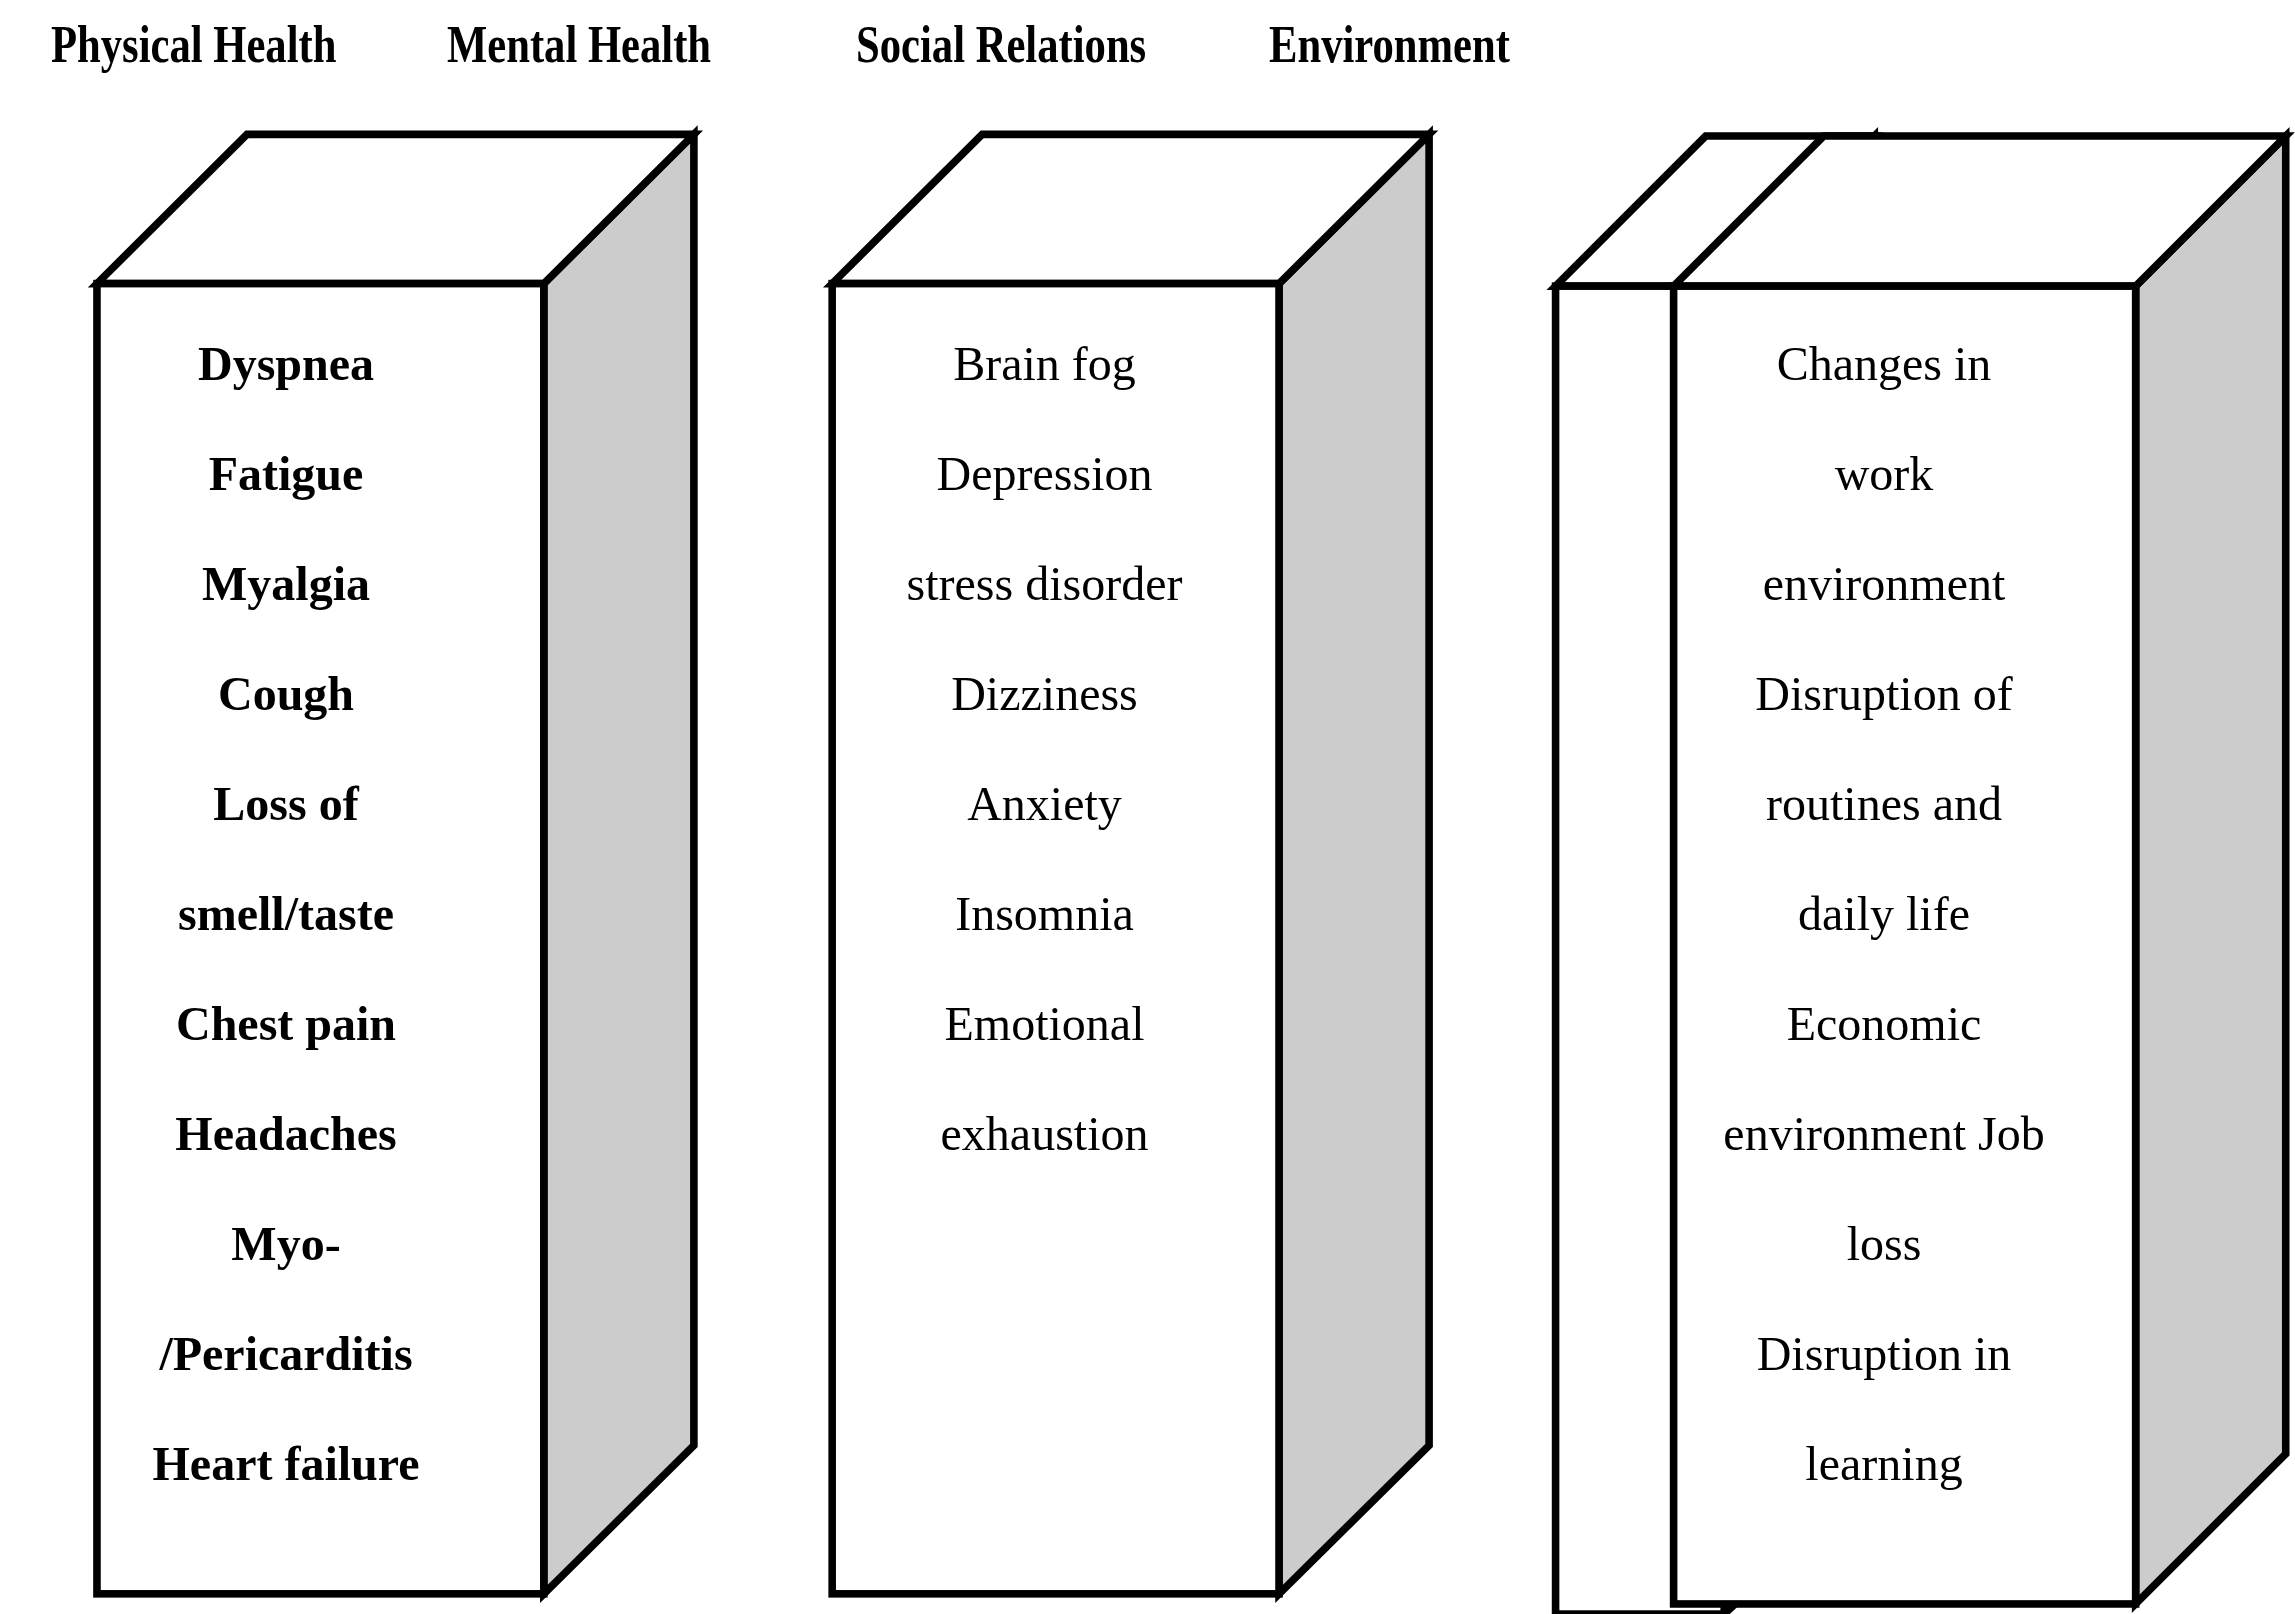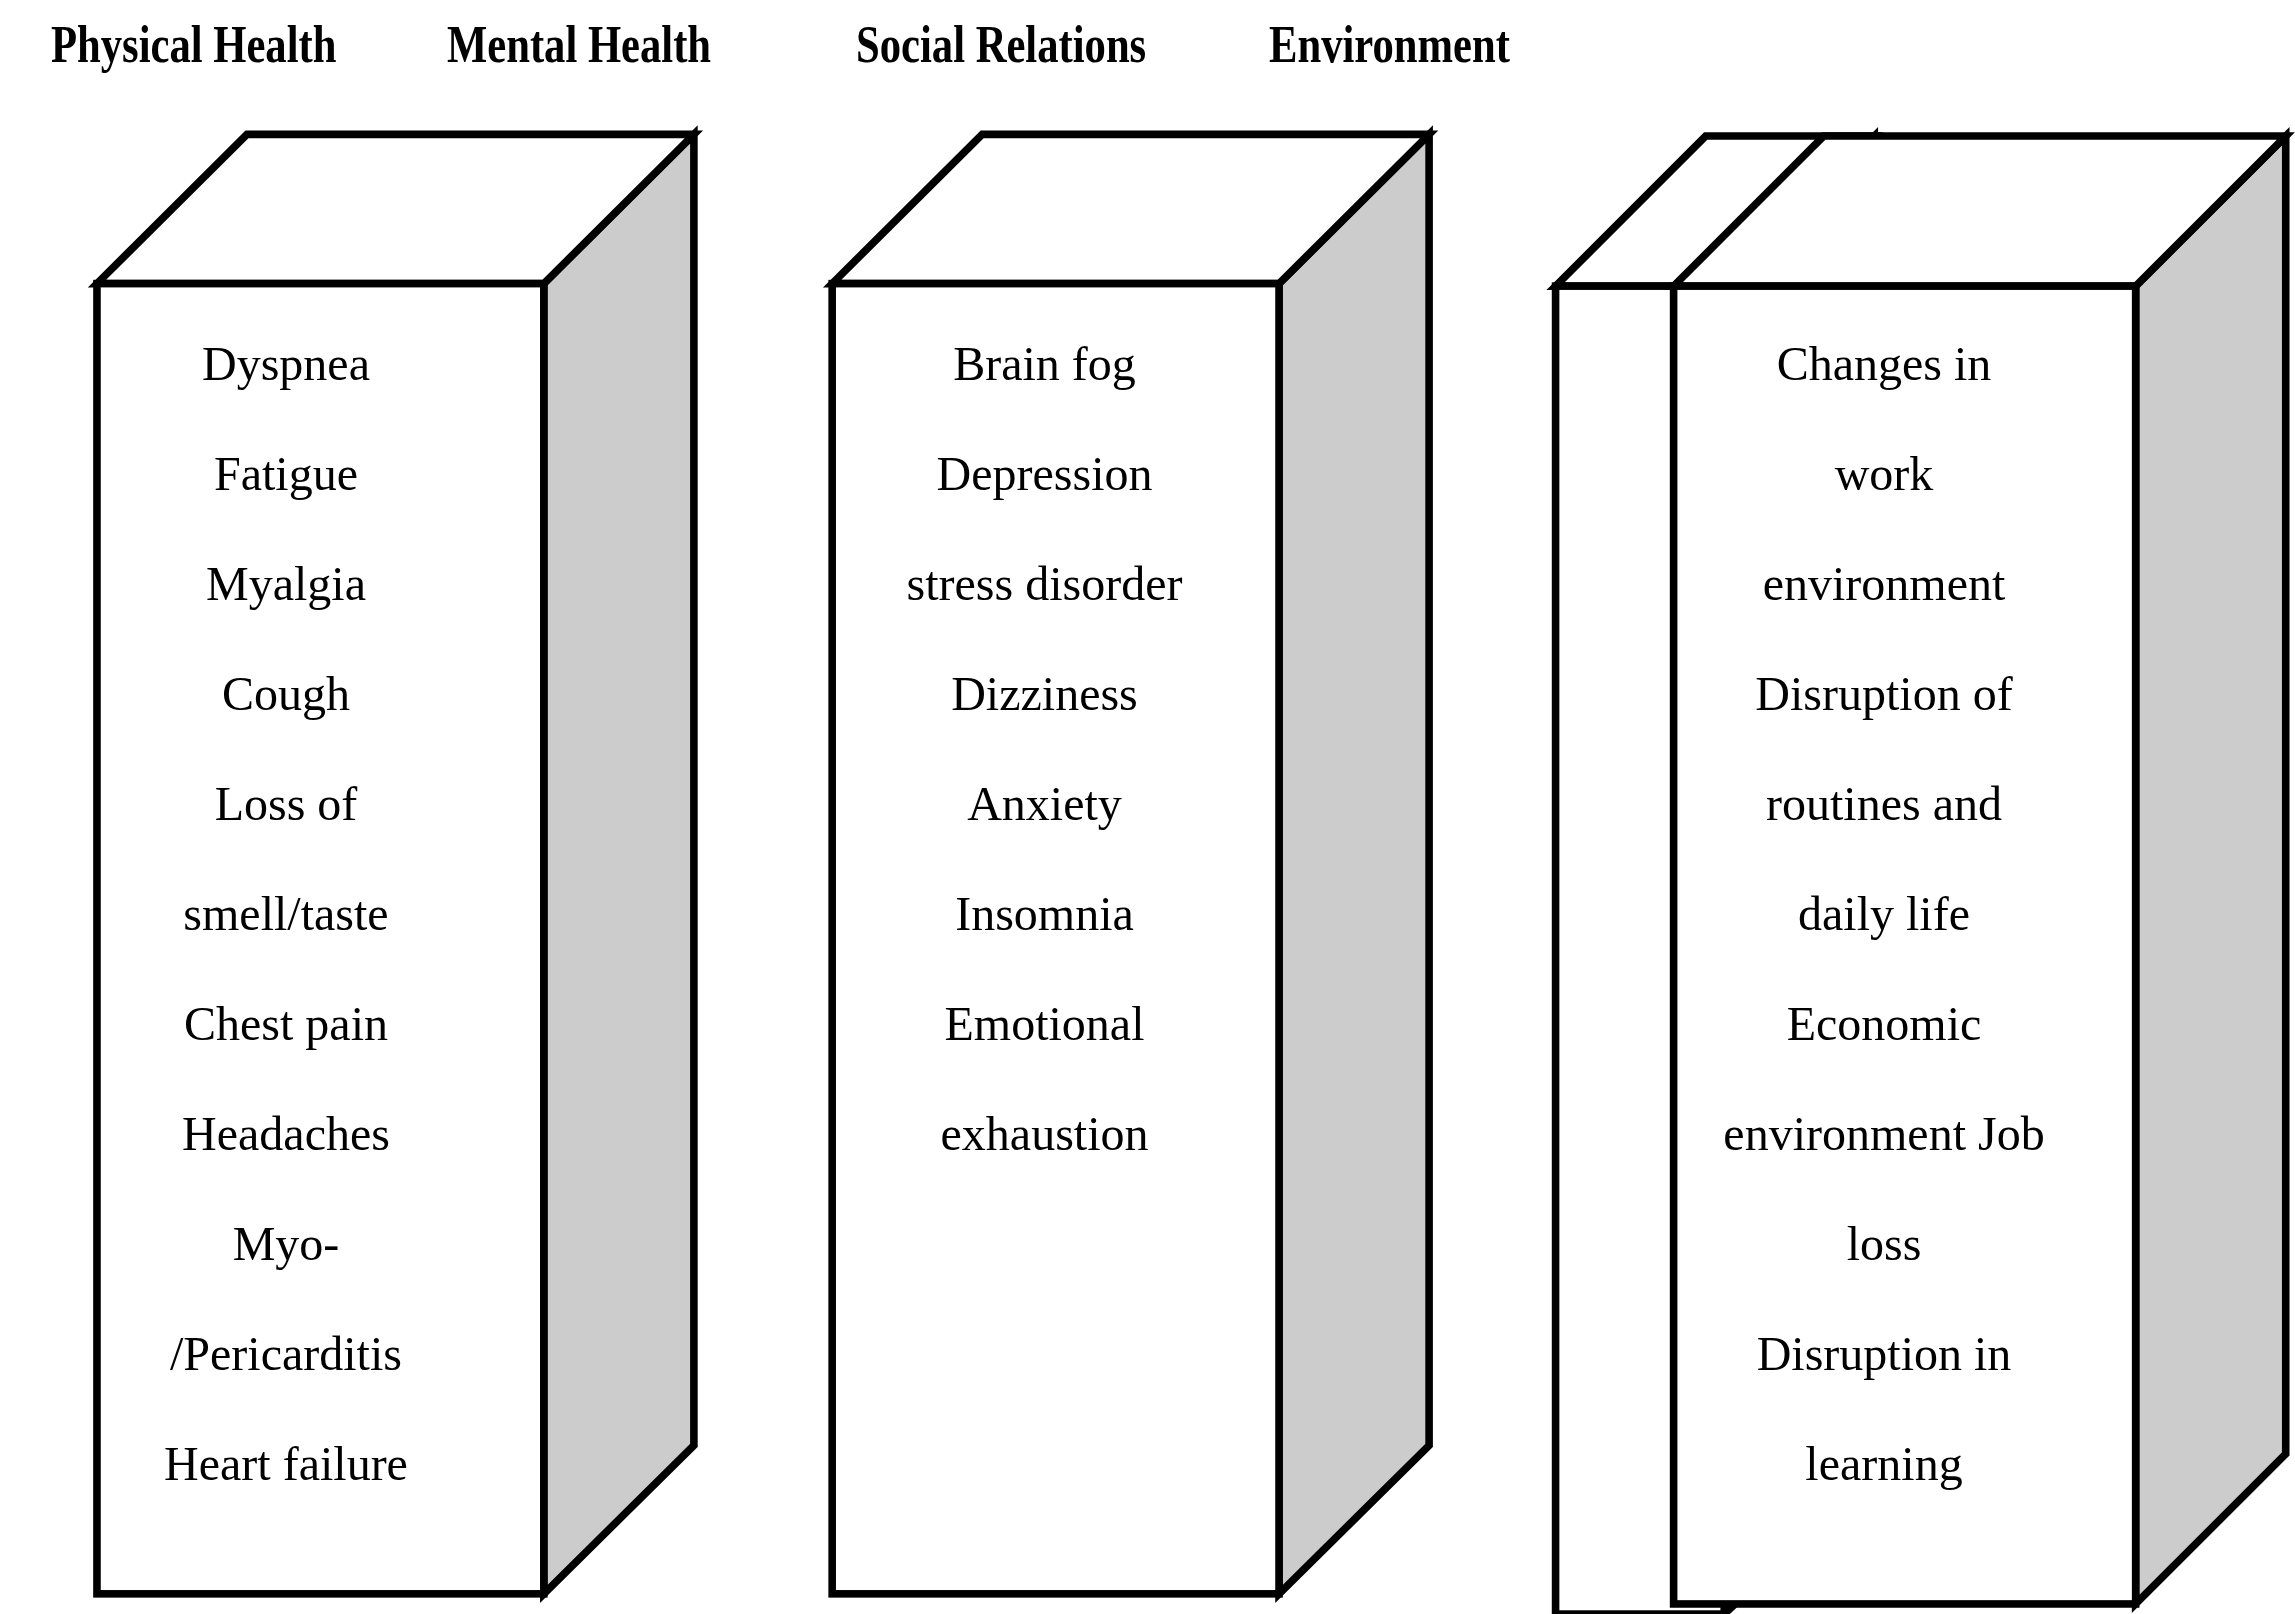--- a/index.html
+++ b/index.html
@@ -118,21 +118,21 @@
       <span class="line"></span>
       <span class="line">re</span>
       <span class="line">v</span>
       <span class="line">Fe</span>
       <span class="line">a</span>
       <span class="line">g</span>
       <span class="line">Lo</span>
     </div>
   </div>
 
-  <div class="boxtext" style="left:101px; top:297px; width:370px;">
+  <div class="boxtext" style="left:101px; top:297px; width:370px;font-weight:bold;">
     <span class="line">Dyspnea</span>
     <span class="line">Fatigue</span>
     <span class="line">Myalgia</span>
     <span class="line">Cough</span>
     <span class="line">Loss of</span>
     <span class="line">smell/taste</span>
     <span class="line">Chest pain</span>
     <span class="line">Headaches</span>
     <span class="line">Myo-</span>
     <span class="line">/Pericarditis</span>

